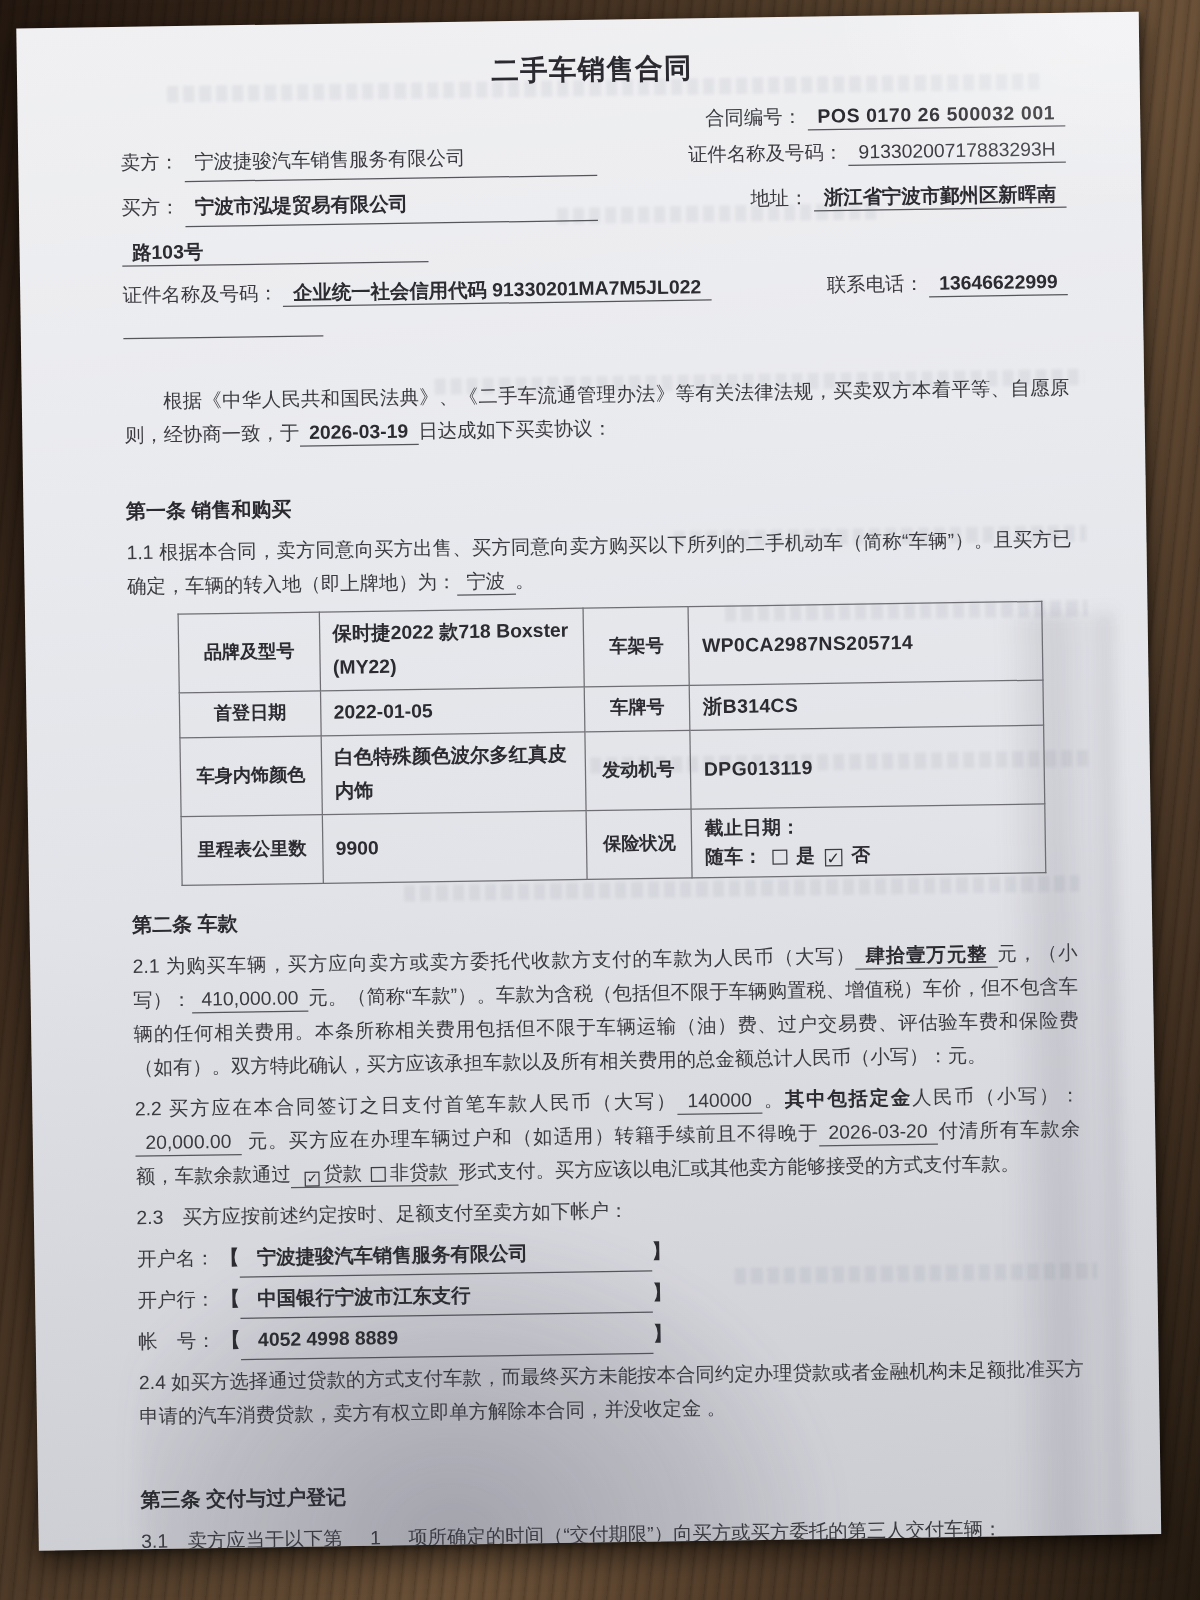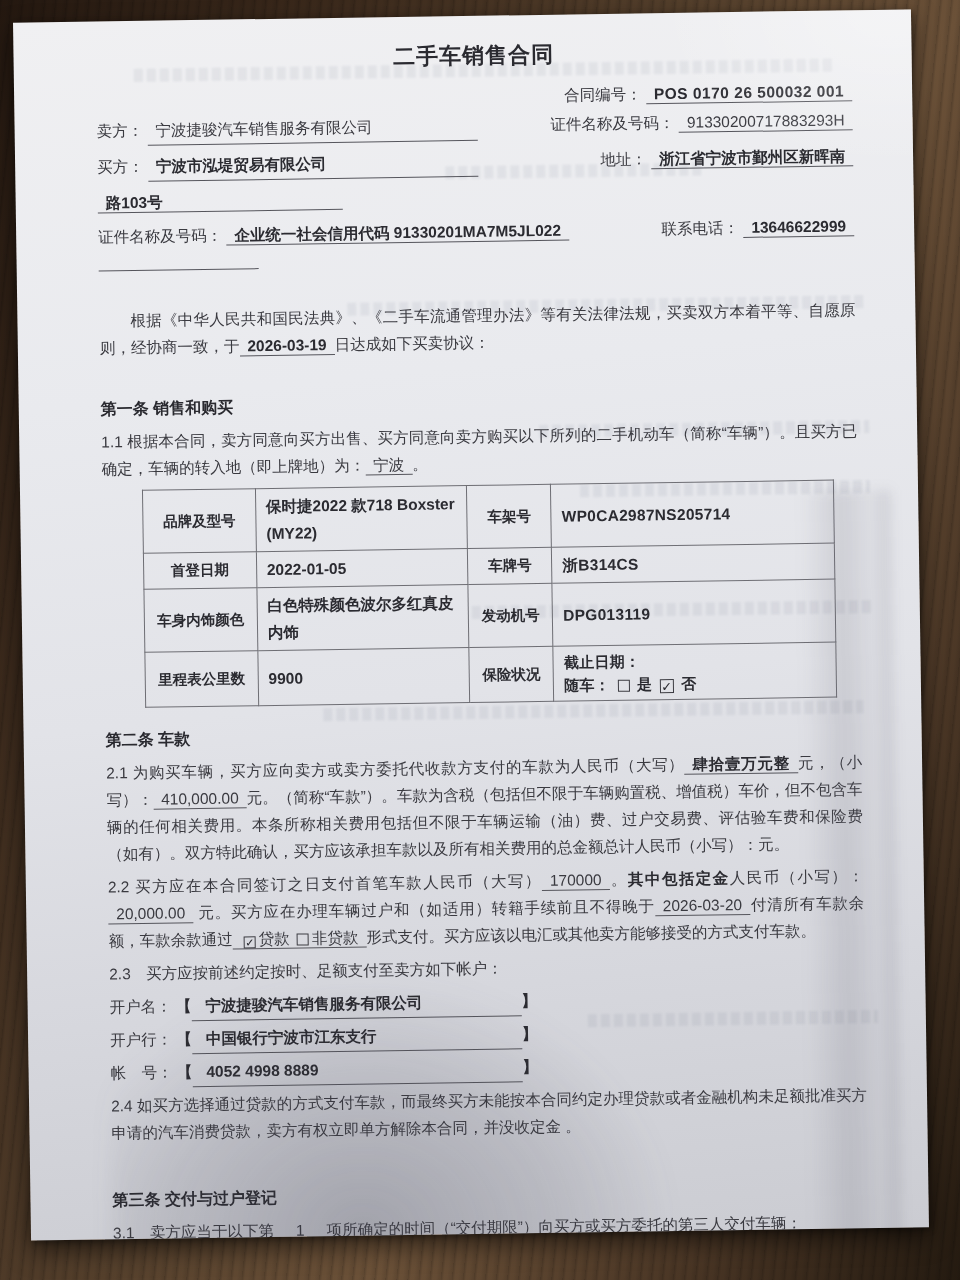--- a/index.html
+++ b/index.html
@@ -230,21 +230,21 @@
           <span>否</span>
         </td>
       </tr>
     </tbody>
       </table>
 
     <div class="heading">第二条 车款</div>
 
     <div class="para"><span>2.1 为购买车辆，买方应向卖方或卖方委托代收款方支付的车款为人民币（大写）</span><span class="u b">肆拾壹万元整</span><span>元，（小写）：</span><span class="u">410,000.00</span><span>元。（简称“车款”）。车款为含税（包括但不限于车辆购置税、增值税）车价，但不包含车辆的任何相关费用。本条所称相关费用包括但不限于车辆运输（油）费、过户交易费、评估验车费和保险费（如有）。双方特此确认，买方应该承担车款以及所有相关费用的总金额总计人民币（小写）：</span><span>元。</span></div>
 
-    <div class="para"><span>2.2 买方应在本合同签订之日支付首笔车款人民币（大写）</span><span class="u">170000</span><span>。</span><span class="b">其中包括定金</span><span>人民币（小写）：</span><span class="u">20,000.00</span><span>  元。买方应在办理车辆过户和（如适用）转籍手续前且不得晚于</span><span class="u">2026-03-20</span><span>付清所有车款余额，车款余款通过</span><span class="u"><span class="cb small"><span>✓</span></span><span>贷款</span>
+    <div class="para"><span>2.2 买方应在本合同签订之日支付首笔车款人民币（大写）</span><span class="u">140000</span><span>。</span><span class="b">其中包括定金</span><span>人民币（小写）：</span><span class="u">20,000.00</span><span>  元。买方应在办理车辆过户和（如适用）转籍手续前且不得晚于</span><span class="u">2026-03-20</span><span>付清所有车款余额，车款余款通过</span><span class="u"><span class="cb small"><span>✓</span></span><span>贷款</span>
         <span class="cb small"></span><span>非贷款</span></span><span>形式支付。买方应该以电汇或其他卖方能够接受的方式支付车款。</span></div>
 
     <div class="para">2.3　买方应按前述约定按时、足额支付至卖方如下帐户：</div>
 
     <div class="account-row">
       <span>开户名：</span>
       <span class="bracket">【</span><span class="acct-val">宁波捷骏汽车销售服务有限公司</span><span class="bracket">】</span>
     </div>
     <div class="account-row">
       <span>开户行：</span>

